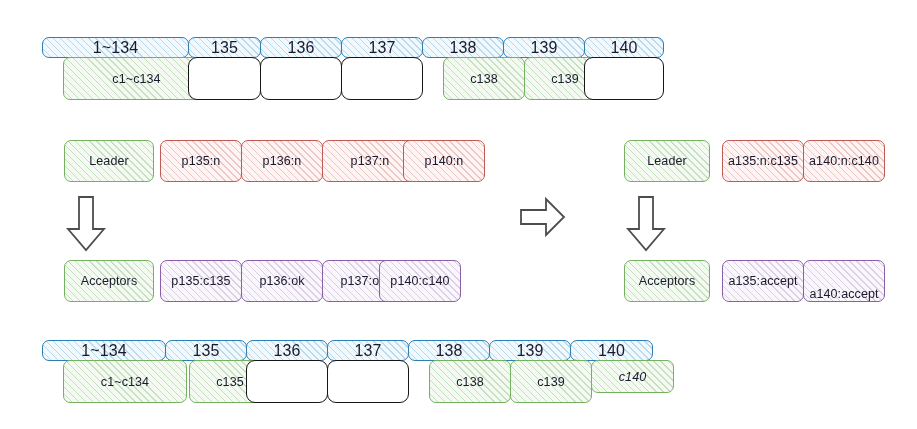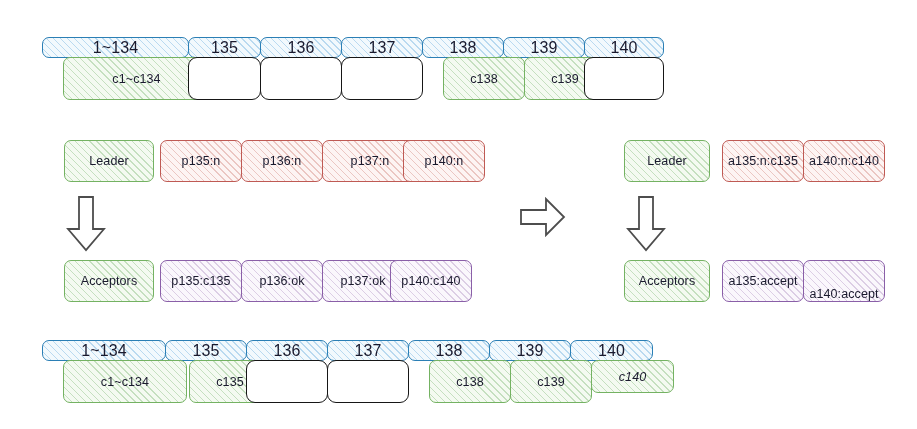--- a/index.html
+++ b/index.html
@@ -143,21 +143,21 @@
   <div id="left-responses">
       <div class="box hatch-purple bd-purple" style="left: 160px; top: 260px; width: 82px; height: 42px; align-items: center;">
         <span>p135:c135</span>
       </div>
       <div class="box hatch-purple bd-purple" style="left: 241px; top: 260px; width: 82px; height: 42px;">
         <span>p136:ok</span>
       </div>
       <div class="box hatch-purple bd-purple" style="left: 322px; top: 260px; width: 82px; height: 42px; align-items: center;">
         <span>p137:ok</span>
       </div>
-      <div class="box hatch-purple bd-purple" style="left: 390px; top: 260px; width: 82px; height: 42px;">
+      <div class="box hatch-purple bd-purple" style="left: 379px; top: 260px; width: 82px; height: 42px;">
         <span>p140:c140</span>
       </div>
     </div>
 
   <div class="arrow" style="left:520px;top:198px;">
     <svg width="46" height="38" viewBox="0 0 46 38">
       <path d="M1 12 L26 12 L26 1 L44 19 L26 37 L26 26 L1 26 Z" fill="#ffffff" stroke="#4d4d4d" stroke-width="1.8" stroke-linejoin="miter"></path>
     </svg>
   </div>
 

